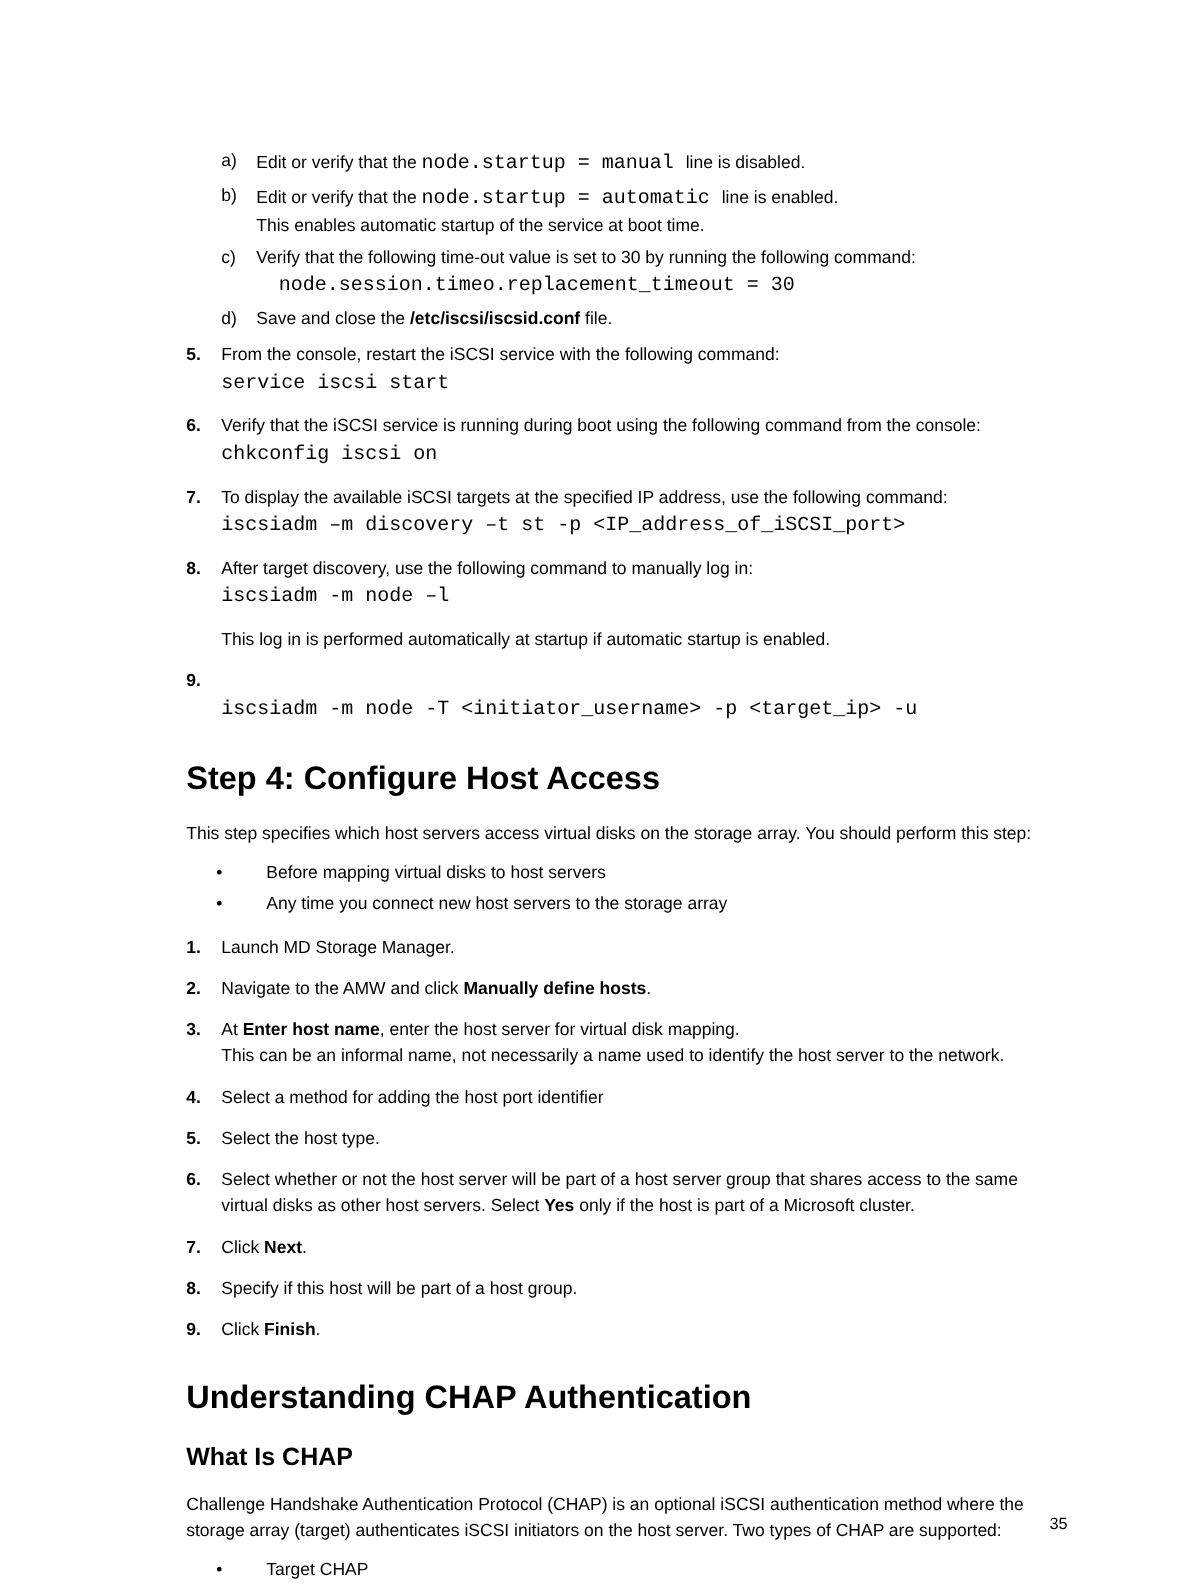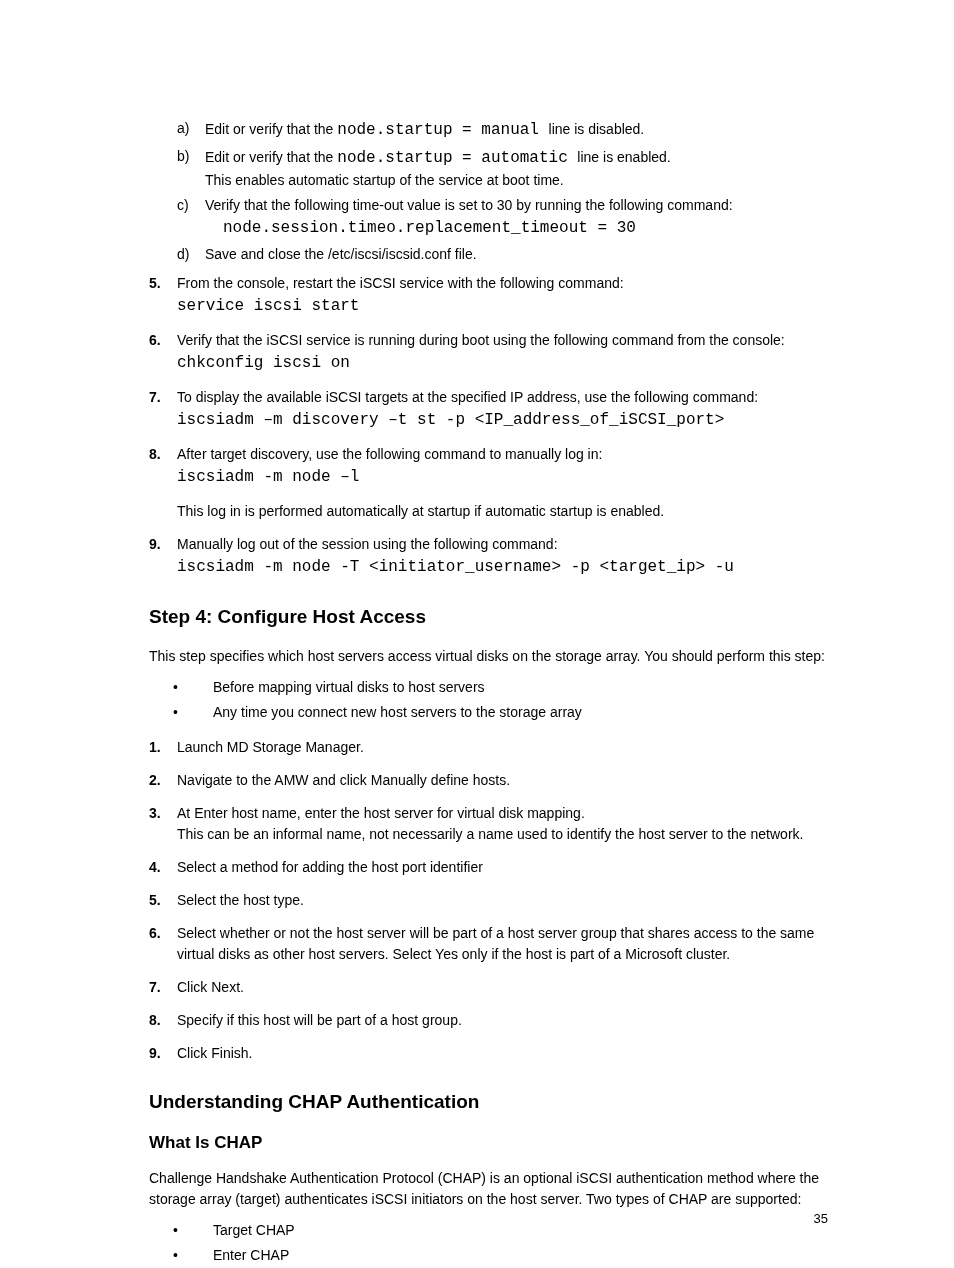--- a/index.html
+++ b/index.html
@@ -39,26 +39,26 @@
     width: 28px;
     flex-shrink: 0;
     font-weight: bold;
   }
   .content { flex: 1; }
   code, .mono {
     font-family: "Courier New", monospace;
     font-size: 16px;
   }
   h2 {
-    font-size: 19px;
+    font-size: 26px;
     font-weight: bold;
     margin: 24px 0 14px 0;
   }
   h3 {
-    font-size: 17px;
+    font-size: 20px;
     font-weight: bold;
     margin: 12px 0 12px 0;
   }
   .bullets {
     list-style: none;
     padding: 0;
     margin: 10px 0 14px 0;
   }
   .bullets li {
     display: flex;
@@ -69,24 +69,24 @@
     flex-shrink: 0;
     text-align: left;
     padding-left: 24px;
   }
   .sub-ol {
     padding-left: 28px;
   }
   .pagenum {
     position: absolute;
     bottom: 40px;
-    right: 126px;
+    right: 100px;
     font-size: 13px;
   }
-  .bold { font-weight: normal; }
+  .bold { font-weight: bold; }
   .indent18 { padding-left: 18px; display: block; }
   .gap-top { margin-top: 12px; }
 </style>
 </head>
 <body>
 
 <div class="page">
 
   <div class="sub-ol">
     <ol class="ol-letter">
@@ -145,21 +145,21 @@
       <span class="marker">8.</span>
       <span class="content">
         <span>After target discovery, use the following command to manually log in:</span><br>
         <span class="mono">iscsiadm -m node –l</span>
         <div class="gap-top">This log in is performed automatically at startup if automatic startup is enabled.</div>
       </span>
     </li>
     <li>
       <span class="marker">9.</span>
       <span class="content">
-        <span>Manually log out of the session using the following command:</span><br>
+        <br>
         <span class="mono">iscsiadm -m node -T &lt;initiator_username&gt; -p  &lt;target_ip&gt; -u</span>
       </span>
     </li>
   </ol>
 
   <h2>Step 4: Configure Host Access</h2>
   <p style="margin:0 0 4px 0;">This step specifies which host servers access virtual disks on the storage array. You should perform this step:</p>
 
   <ul class="bullets">
     <li>

